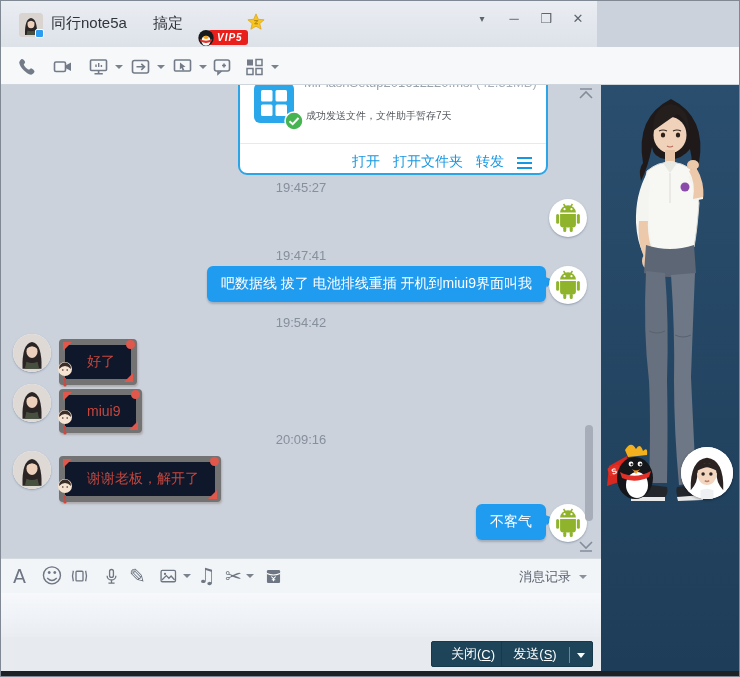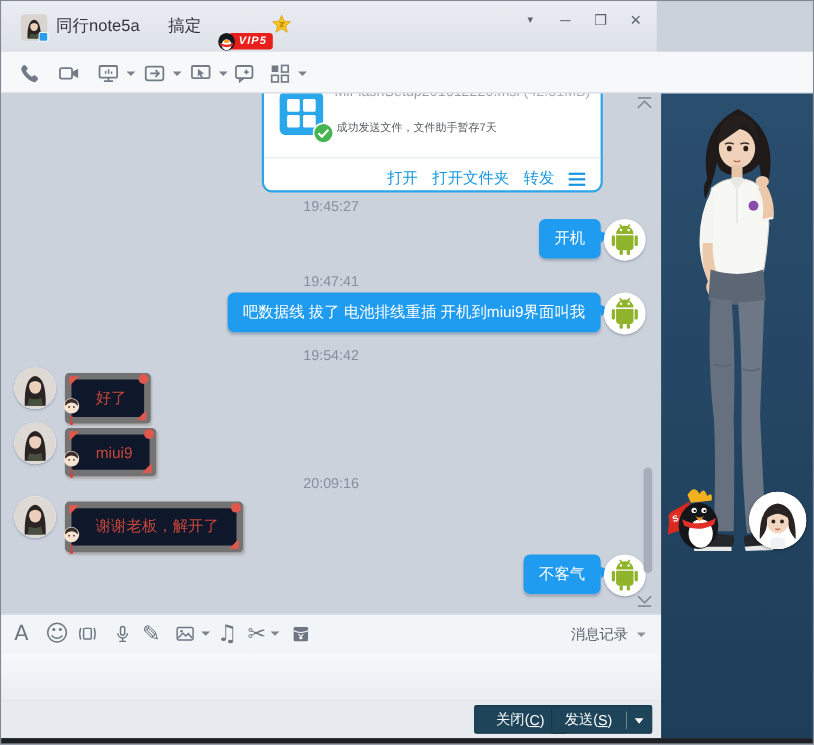--- a/index.html
+++ b/index.html
@@ -243,21 +243,20 @@
         </span>
     </div>
   </div>
 
   <div class="ts" style="top:95px">19:45:27</div>
   <div class="ts" style="top:163px">19:47:41</div>
   <div class="ts" style="top:230px">19:54:42</div>
   <div class="ts" style="top:347px">20:09:16</div>
 
   <div class="msg-row" style="top:114px">
-    <div class="bubble-sent">开机</div>
     <div class="avatar right">
       <svg viewBox="0 0 24 24">
         <g fill="#8fb42c">
           <path d="M9.2 3.2 L10.3 4.8 M14.8 3.2 L13.7 4.8" stroke="#8fb42c" stroke-width="1"></path>
           <path d="M7 8.6 a5 4.6 0 0 1 10 0 z"></path>
           <circle cx="9.8" cy="6.4" r="0.7" fill="#fff"></circle>
           <circle cx="14.2" cy="6.4" r="0.7" fill="#fff"></circle>
           <path d="M7 9.4 h10 v6.6 a2 2 0 0 1 -2 2 h-6 a2 2 0 0 1 -2 -2 z"></path>
           <rect x="4.5" y="9.4" width="1.9" height="6.2" rx="0.95"></rect>
           <rect x="17.6" y="9.4" width="1.9" height="6.2" rx="0.95"></rect>

